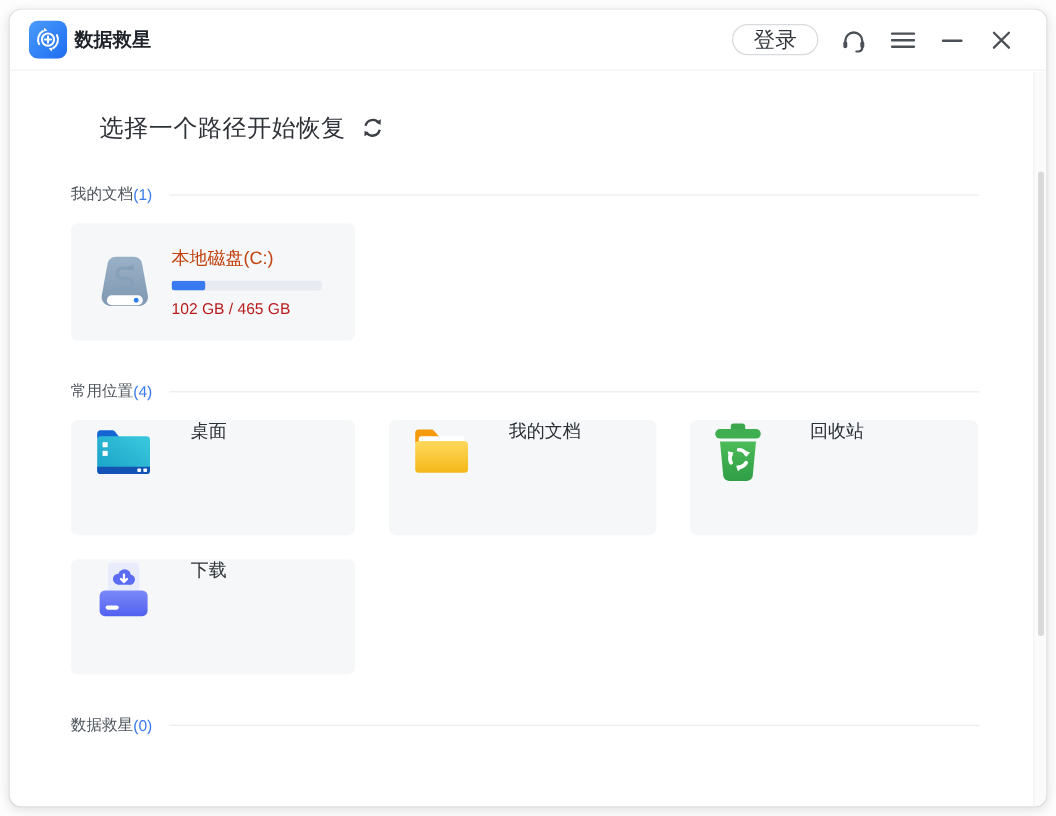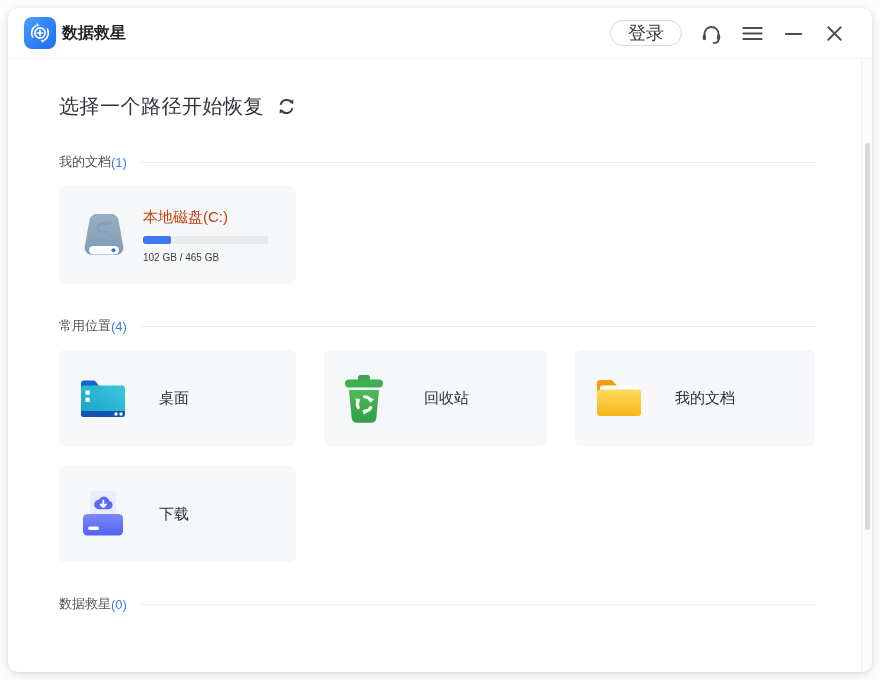--- a/index.html
+++ b/index.html
@@ -25,42 +25,42 @@
   .tb-right{margin-left:auto;display:flex;align-items:center;gap:17px;}
   .login-btn{
     height:26px;padding:0 17px;border:1px solid #d8dade;border-radius:14px;
     background:#fff;font-size:18px;color:#33373c;display:flex;align-items:center;
     cursor:pointer;box-sizing:border-box;
   }
   .tb-icon{width:24px;height:24px;display:flex;align-items:center;justify-content:center;cursor:pointer;}
   
   .content{position:relative;padding:0 56px 0 51px;}
   .page-title-row{display:flex;align-items:center;gap:11px;margin-top:34px;}
-  .page-title{font-size:20px;font-weight:500;color:#2f3338;letter-spacing:.5px;}
+  .page-title{font-size:20px;font-weight:500;color:#2f3338;letter-spacing:.5px;margin-left:24px;}
   .refresh-btn{display:flex;align-items:center;justify-content:center;width:22px;height:22px;cursor:pointer;}
   .section-header{display:flex;align-items:center;margin-top:33px;}
   .section-header:first-of-type{margin-top:36px;}
   .section-label{font-size:13px;color:#4e545b;white-space:nowrap;}
   .section-count{font-size:13px;color:#3a7af0;}
   .section-line{flex:1;height:1px;background:#ececee;margin-left:14px;}
   
   .disk-card{
     margin-top:15px;width:237px;height:98px;background:#f5f7f9;border-radius:6px;
     display:flex;align-items:center;padding-left:19px;box-sizing:border-box;cursor:pointer;
   }
   .disk-icon{width:52px;height:52px;flex:0 0 auto;}
   .disk-info{margin-left:13px;}
   .disk-name{font-size:15px;color:#c2410c;}
   .disk-bar{width:125px;height:8px;background:#e7eaf0;border-radius:2px;margin-top:9px;overflow:hidden;}
   .disk-bar-fill{height:100%;background:#3a7af0;border-radius:2px;}
-  .disk-size{font-size:10px;color:#404040;margin-top:8px;}
+  .disk-size{font-size:13px;color:#b91c1c;margin-top:8px;}
   
   .loc-grid{margin-top:15px;display:grid;grid-template-columns:237px 223px 240px;gap:20px 28px;}
   .loc-card{
-    height:96px;background:#f5f7f9;border-radius:6px;display:flex;align-items:center;
+    height:96px;background:#f5f7f9;border-radius:6px;display:flex;align-items:flex-start;
     padding-left:16px;box-sizing:border-box;cursor:pointer;
   }
   .loc-icon{width:56px;height:52px;flex:0 0 auto;display:flex;align-items:center;}
   .loc-label{margin-left:28px;font-size:15px;color:#2b2f34;}
   
   .scroll-track{position:absolute;top:52px;right:0;bottom:0;width:10px;background:#fbfbfc;border-left:1px solid #f2f2f3;}
   .scroll-thumb{position:absolute;top:135px;right:2px;width:5px;height:387px;background:#d9d9d9;border-radius:3px;cursor:pointer;}
 </style>
 </head>
 <body>
@@ -185,57 +185,57 @@
             <rect x="10.5" y="25.7" width="4.2" height="4.2" fill="#fff"></rect>
             <rect x="39.5" y="40.4" width="3" height="3" rx="0.6" fill="#fff"></rect>
             <rect x="44.5" y="40.4" width="3" height="3" rx="0.6" fill="#fff"></rect>
           </svg>
         </span>
         <span class="loc-label">桌面</span>
       </div>
 
       <div class="loc-card">
         <span class="loc-icon">
+          <svg viewBox="0 0 56 52" width="56" height="52">
+            <defs>
+              <linearGradient id="yellowg" x1="0" y1="0" x2="0" y2="1">
+                <stop offset="0" stop-color="#ffd95e"></stop>
+                  <stop offset="1" stop-color="#f4b718"></stop>
+              </linearGradient>
+            </defs>
+            <path d="M6 19 v-8 a3 3 0 0 1 3-3 h10.5 a3 3 0 0 1 2.3 1.1 l5.2 6 z" fill="#f59a0b"></path>
+            <rect x="9" y="13.5" width="38" height="10" rx="2" fill="#fff"></rect>
+            <rect x="6" y="17.5" width="44" height="26.5" rx="3" fill="url(#yellowg)"></rect>
+          </svg>
+        </span>
+        <span class="loc-label">我的文档</span>
+      </div>
+
+      <div class="loc-card">
+        <span class="loc-icon">
           <svg viewBox="0 0 46 52" width="48" height="52">
             <defs>
               <linearGradient id="greeng" x1="0" y1="0" x2="0" y2="1">
                 <stop offset="0" stop-color="#4cbb58"></stop>
                   <stop offset="1" stop-color="#2f9e46"></stop>
               </linearGradient>
               <g id="rseg">
                 <path d="M23.5 24.8 A7.2 7.2 0 0 1 29.7 28.4" stroke="#fff" stroke-width="3.1" fill="none" stroke-linecap="round"></path>
                 <path d="M28.2 25.4 l4.9 1.7 -3.5 3.7 z" fill="#fff"></path>
               </g>
             </defs>
             <rect x="17" y="3" width="12" height="7" rx="2.5" fill="#3aa74d"></rect>
             <rect x="4" y="7.5" width="38" height="8" rx="4" fill="#3fae51"></rect>
             <path d="M8 18 h30 l-2.7 28.3 c-0.3 2.9-2.6 4.5-5.1 4.5 H15.8 c-2.5 0-4.8-1.6-5.1-4.5 z" fill="url(#greeng)"></path>
             <use href="#rseg"></use>
             <use href="#rseg" transform="rotate(120 23.5 32)"></use>
             <use href="#rseg" transform="rotate(240 23.5 32)"></use>
           </svg>
         </span>
         <span class="loc-label">回收站</span>
-      </div>
-
-      <div class="loc-card">
-        <span class="loc-icon">
-          <svg viewBox="0 0 56 52" width="56" height="52">
-            <defs>
-              <linearGradient id="yellowg" x1="0" y1="0" x2="0" y2="1">
-                <stop offset="0" stop-color="#ffd95e"></stop>
-                  <stop offset="1" stop-color="#f4b718"></stop>
-              </linearGradient>
-            </defs>
-            <path d="M6 19 v-8 a3 3 0 0 1 3-3 h10.5 a3 3 0 0 1 2.3 1.1 l5.2 6 z" fill="#f59a0b"></path>
-            <rect x="9" y="13.5" width="38" height="10" rx="2" fill="#fff"></rect>
-            <rect x="6" y="17.5" width="44" height="26.5" rx="3" fill="url(#yellowg)"></rect>
-          </svg>
-        </span>
-        <span class="loc-label">我的文档</span>
       </div>
 
       <div class="loc-card">
         <span class="loc-icon">
           <svg viewBox="0 0 56 52" width="56" height="52">
             <defs>
               <linearGradient id="indg" x1="0" y1="0" x2="0" y2="1">
                 <stop offset="0" stop-color="#7d8af9"></stop>
                   <stop offset="1" stop-color="#5161f0"></stop>
               </linearGradient>

